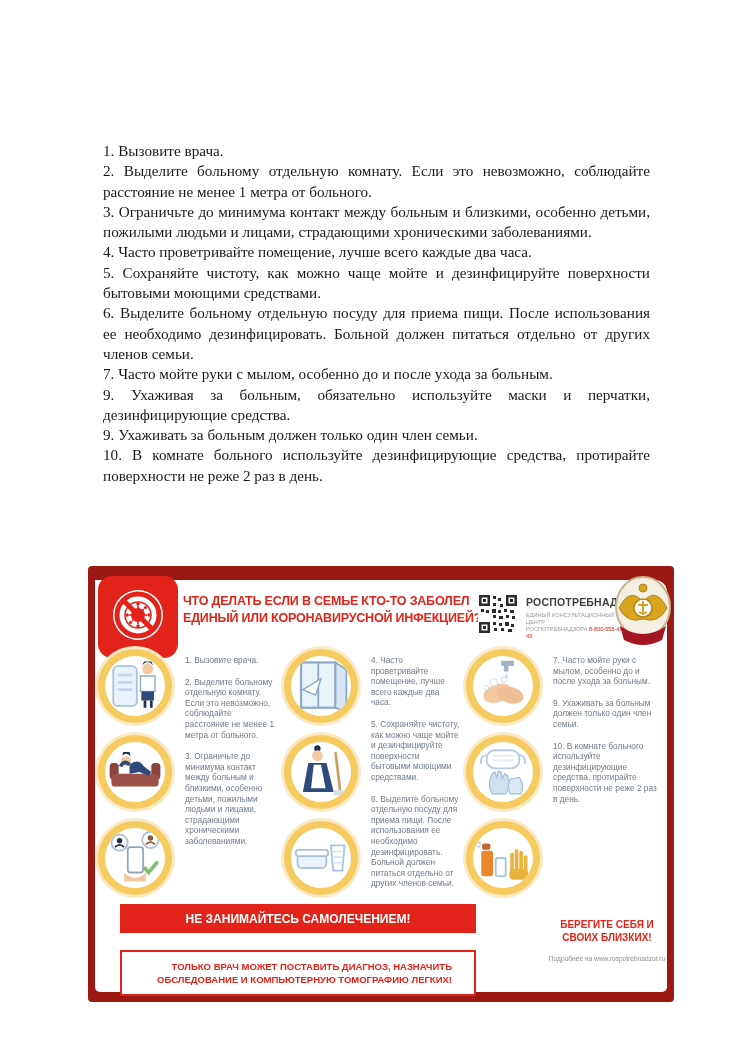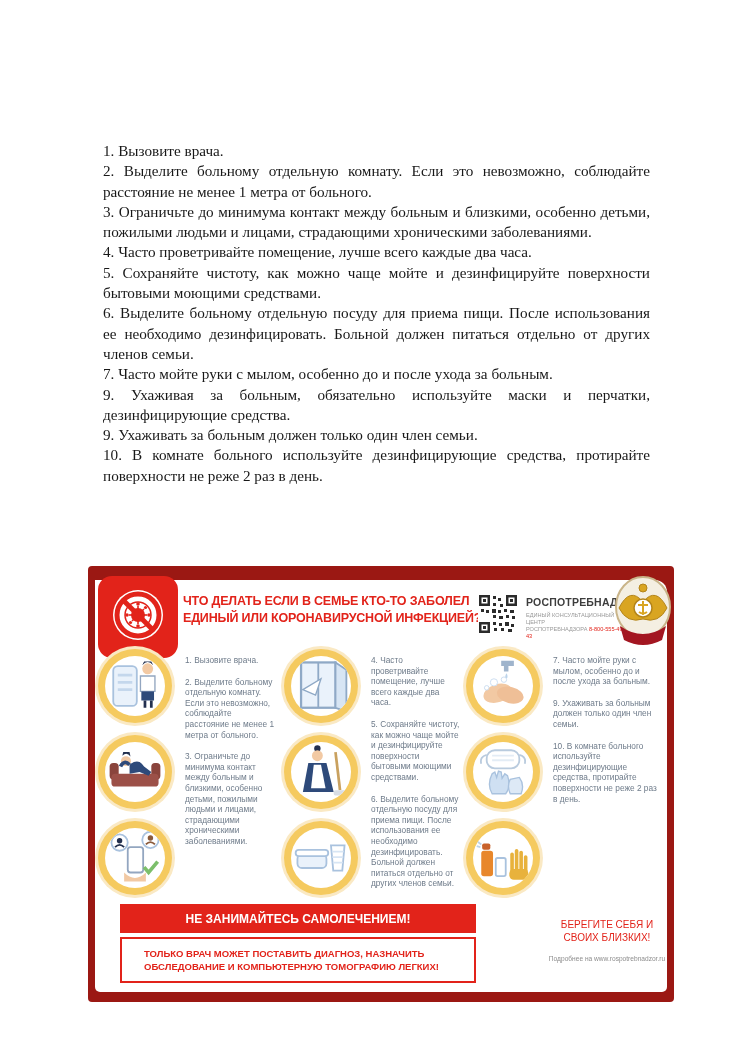--- a/index.html
+++ b/index.html
@@ -57,25 +57,25 @@
   }
   .text-stack{flex:1;padding-left:7px;padding-top:6px;display:flex;flex-direction:column;gap:11px;}
   .ptext{font-size:8.3px;line-height:10.6px;color:#6E7B8A;}
   
   .warning{position:absolute;left:32px;top:338px;width:356px;}
   .warning-bar{
     background:#E2231A;color:#ffffff;font-weight:bold;font-size:12px;
     text-align:center;padding:8px 4px 7px 4px;
   }
   .warning-box{
-    margin-top:4px;border:2px solid #E2231A;background:#ffffff;color:#E2231A;
-    font-weight:bold;font-size:9.5px;line-height:13px;text-align:left;padding:8px 22px;
+    margin-top:17px;border:2px solid #E2231A;background:#ffffff;color:#E2231A;
+    font-weight:bold;font-size:9.5px;line-height:13px;text-align:right;padding:8px 22px;
   }
   .slogan{position:absolute;left:460px;top:352px;width:118px;text-align:center;}
-  .slogan-title{color:#E2231A;font-weight:normal;font-size:10px;line-height:13px;}
+  .slogan-title{color:#E2231A;font-weight:bold;font-size:10px;line-height:13px;}
   .slogan-more{color:#8d8d8d;font-size:6.6px;margin-top:11px;}
 </style>
 </head>
 <body>
 
 <div class="doc-title">
 </div>
 
 <div class="doc-body">
   <p>1. Вызовите врача.</p>

